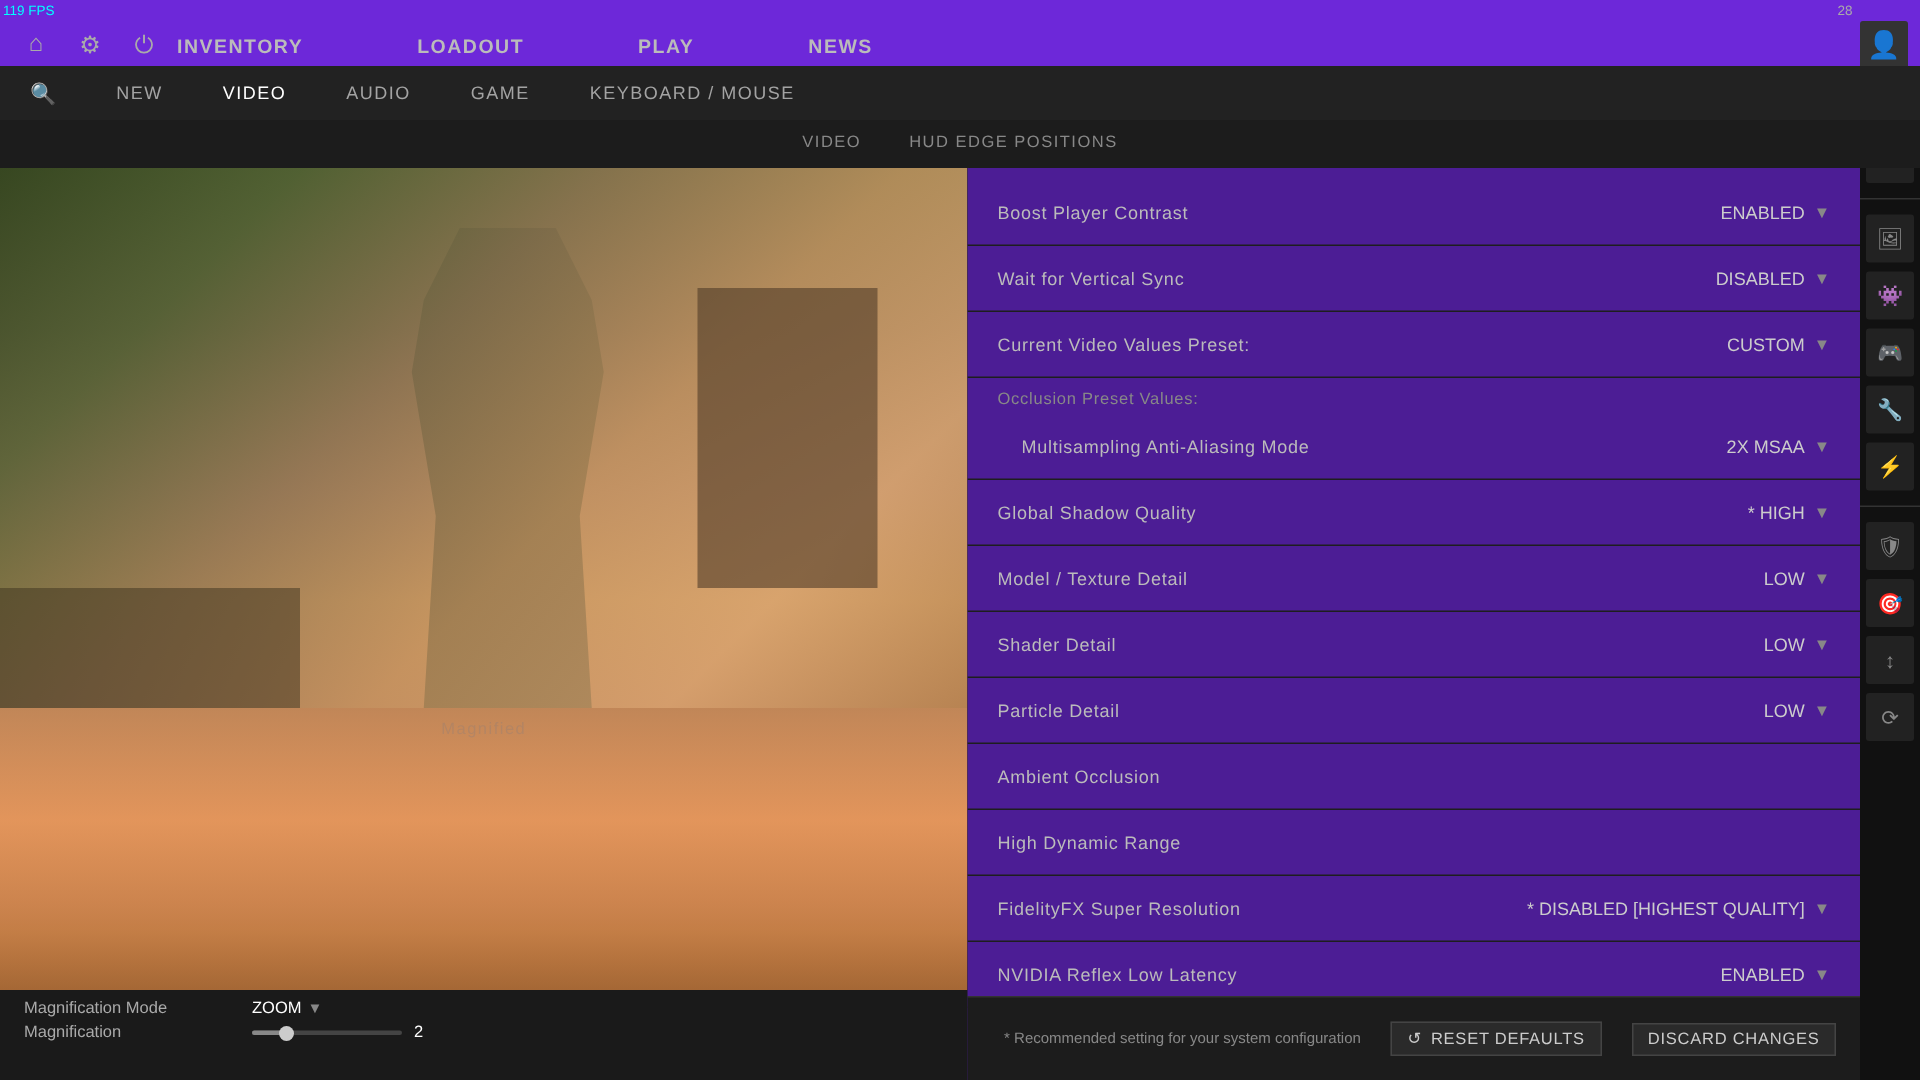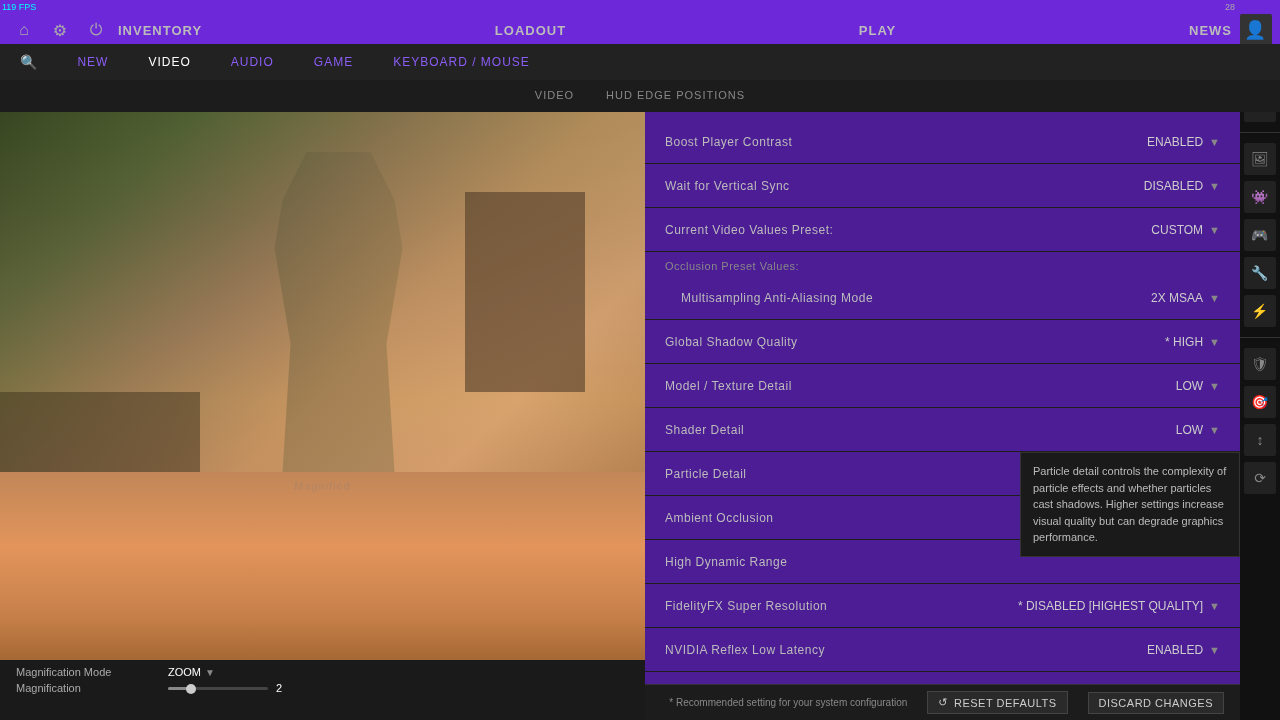--- a/index.html
+++ b/index.html
@@ -44,21 +44,21 @@
     .fps-badge {
       position: absolute;
       top: 2px;
       left: 2px;
       font-size: 9px;
       color: #0ff;
     }
     .top-nav-center {
       flex: 1;
       display: flex;
-      justify-content: space-between;
+      justify-content: flex-start;
       gap: 60px;
     }
     .nav-item {
       font-size: 13px;
       font-weight: bold;
       letter-spacing: 1px;
       color: #bbb;
       cursor: pointer;
       text-transform: uppercase;
       padding: 4px 8px;
@@ -98,21 +98,21 @@
       background: #222;
       display: flex;
       align-items: center;
       padding: 0 20px;
       gap: 24px;
       z-index: 10;
     }
     .second-nav-item {
       font-size: 12px;
       letter-spacing: 1px;
-      color: #8b5cf6;
+      color: #a3a3a3;
       cursor: pointer;
       padding: 4px 8px;
       text-transform: uppercase;
     }
     .second-nav-item.active { color: #fff; }
     .search-icon-btn {
       color: #888;
       font-size: 14px;
       cursor: pointer;
       margin-right: 8px;
@@ -339,21 +339,21 @@
       line-height: 1.5;
       z-index: 20;
     }
 
     
     .bottom-bar {
       position: absolute;
       bottom: 0;
       left: 645px;
       right: 40px;
-      height: 36px;
+      height: 56px;
       background: #1c1c1c;
       display: flex;
       align-items: center;
       justify-content: flex-end;
       padding: 1px 16px;
       gap: 20px;
       border-top: 1px solid #333;
     }
     .bottom-note {
       font-size: 10px;
@@ -559,23 +559,20 @@
     </div>
   </div>
 
   <div class="setting-row" style="position:relative;">
     <span class="setting-label">Particle Detail</span>
     <div class="setting-value">
       <span>LOW</span>
       <span class="arrow">▼</span>
     </div>
 
-    <div class="tooltip-box">
-      <span>Particle detail controls the complexity of particle effects and whether particles cast shadows. Higher settings increase visual quality but can degrade graphics performance.</span>
-    </div>
   </div>
 
   <div class="setting-row">
     <span class="setting-label">Ambient Occlusion</span>
     <div class="setting-value">
       <span></span>
     </div>
   </div>
 
   <div class="setting-row">

